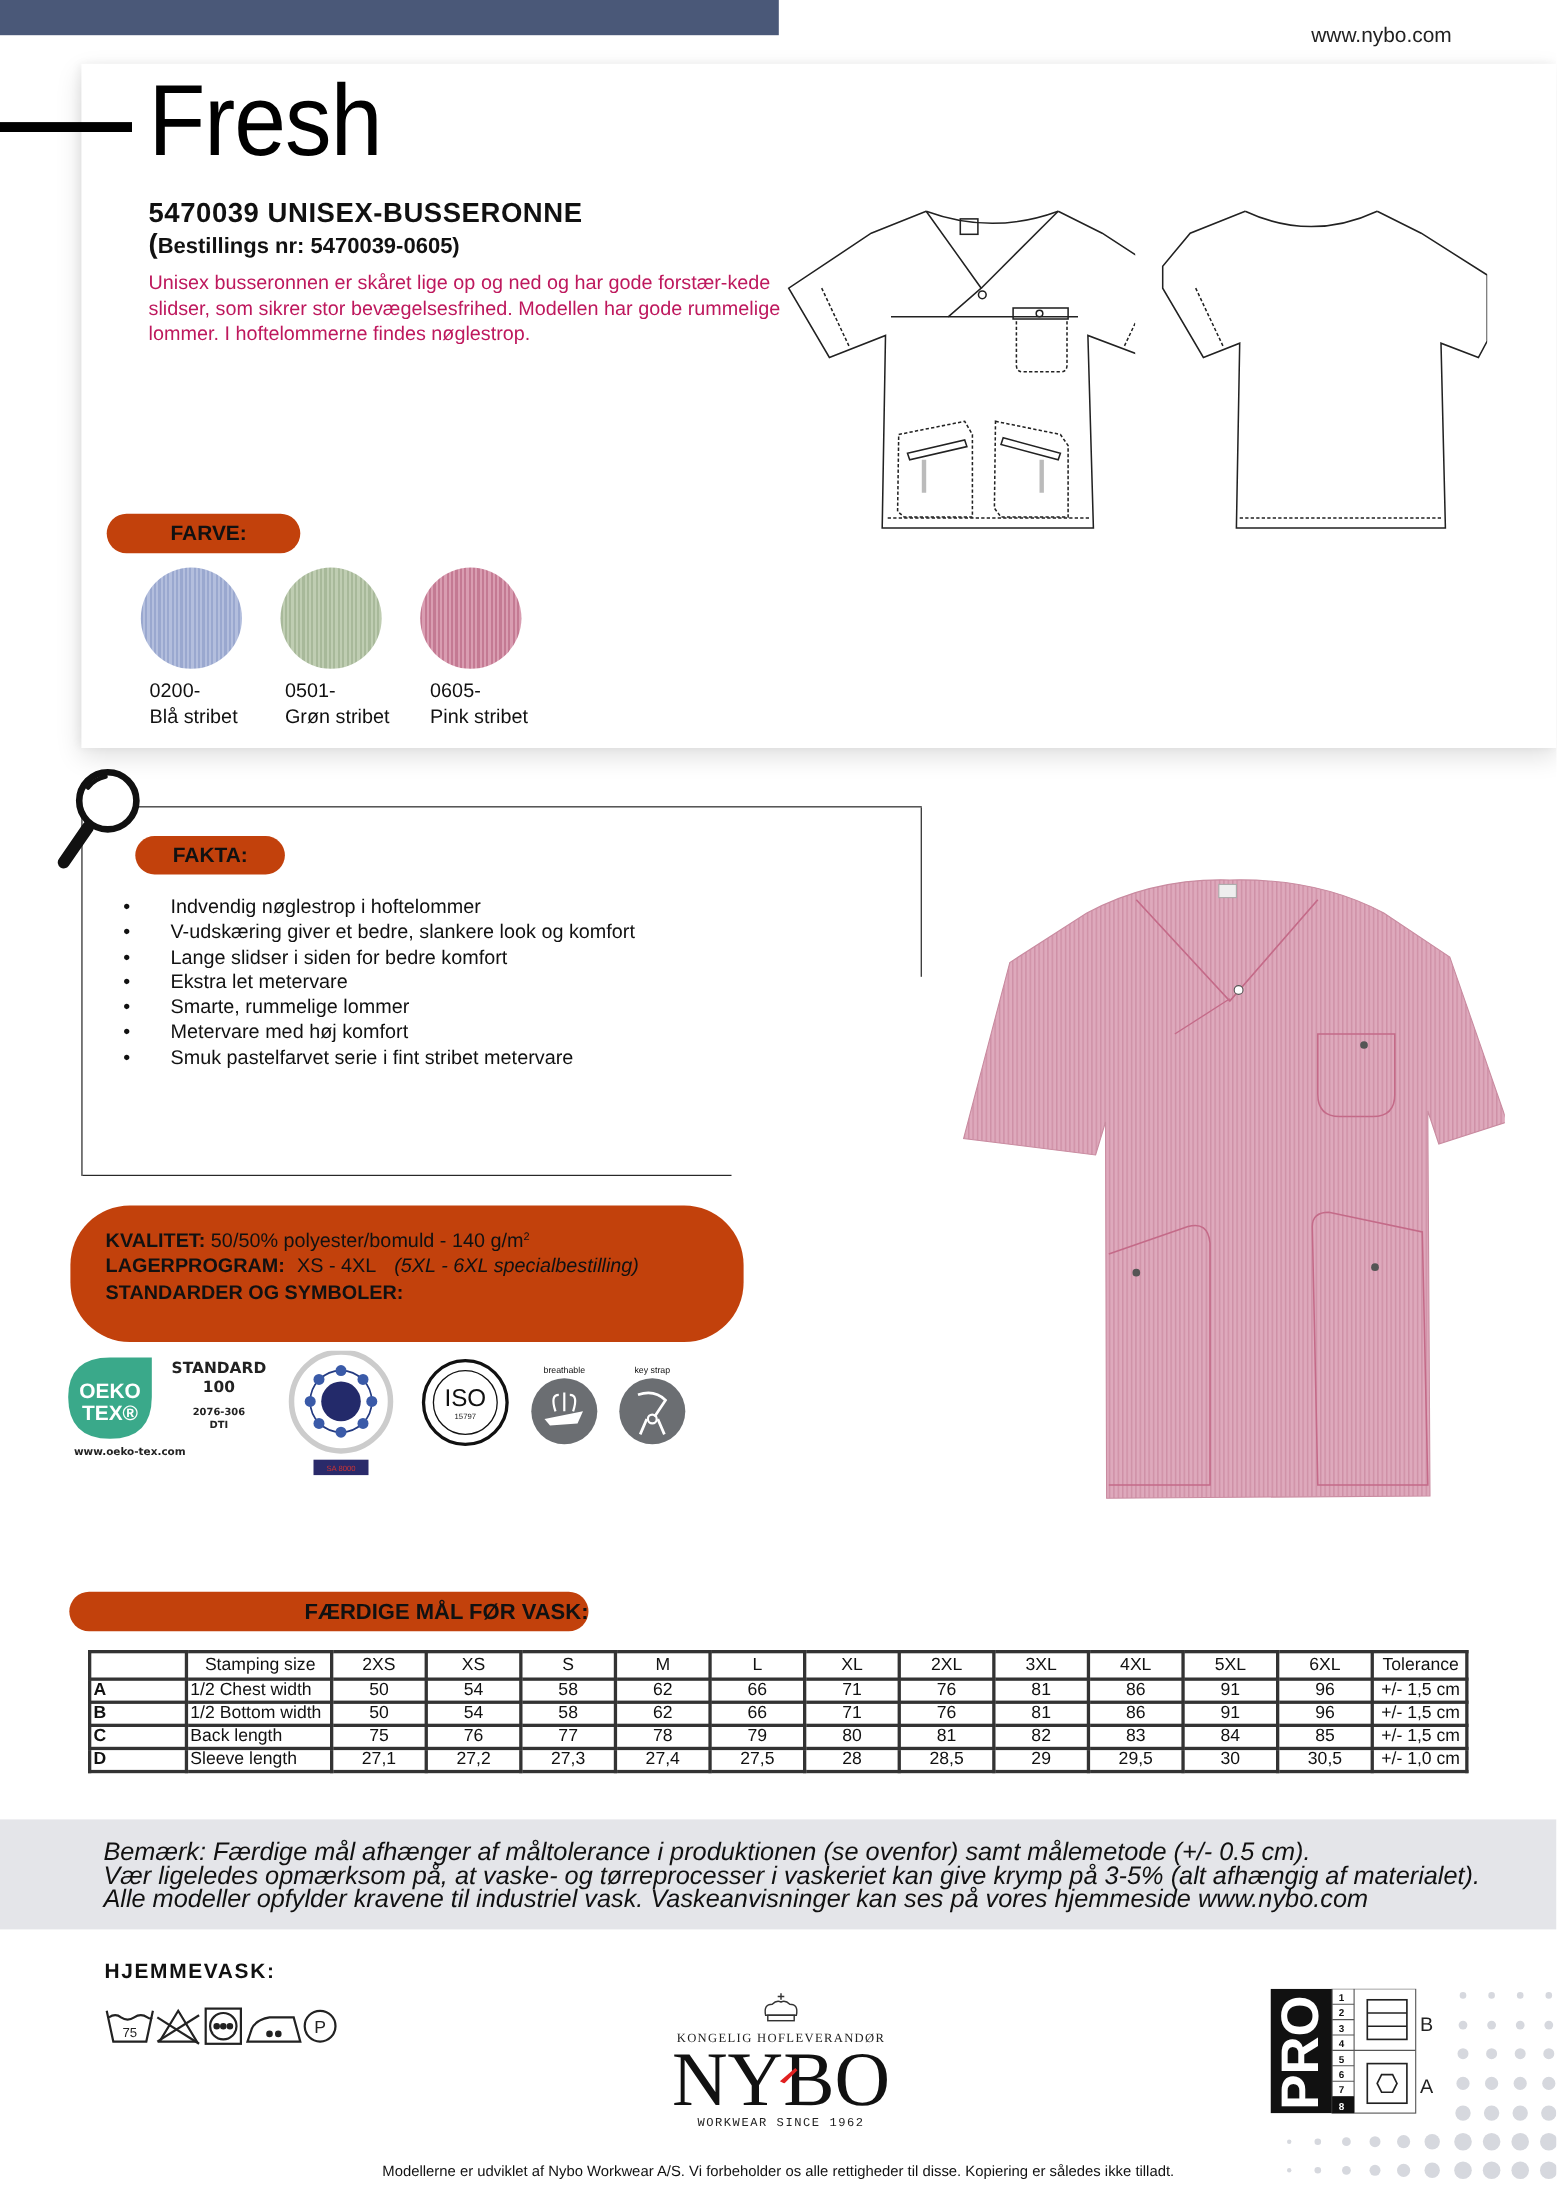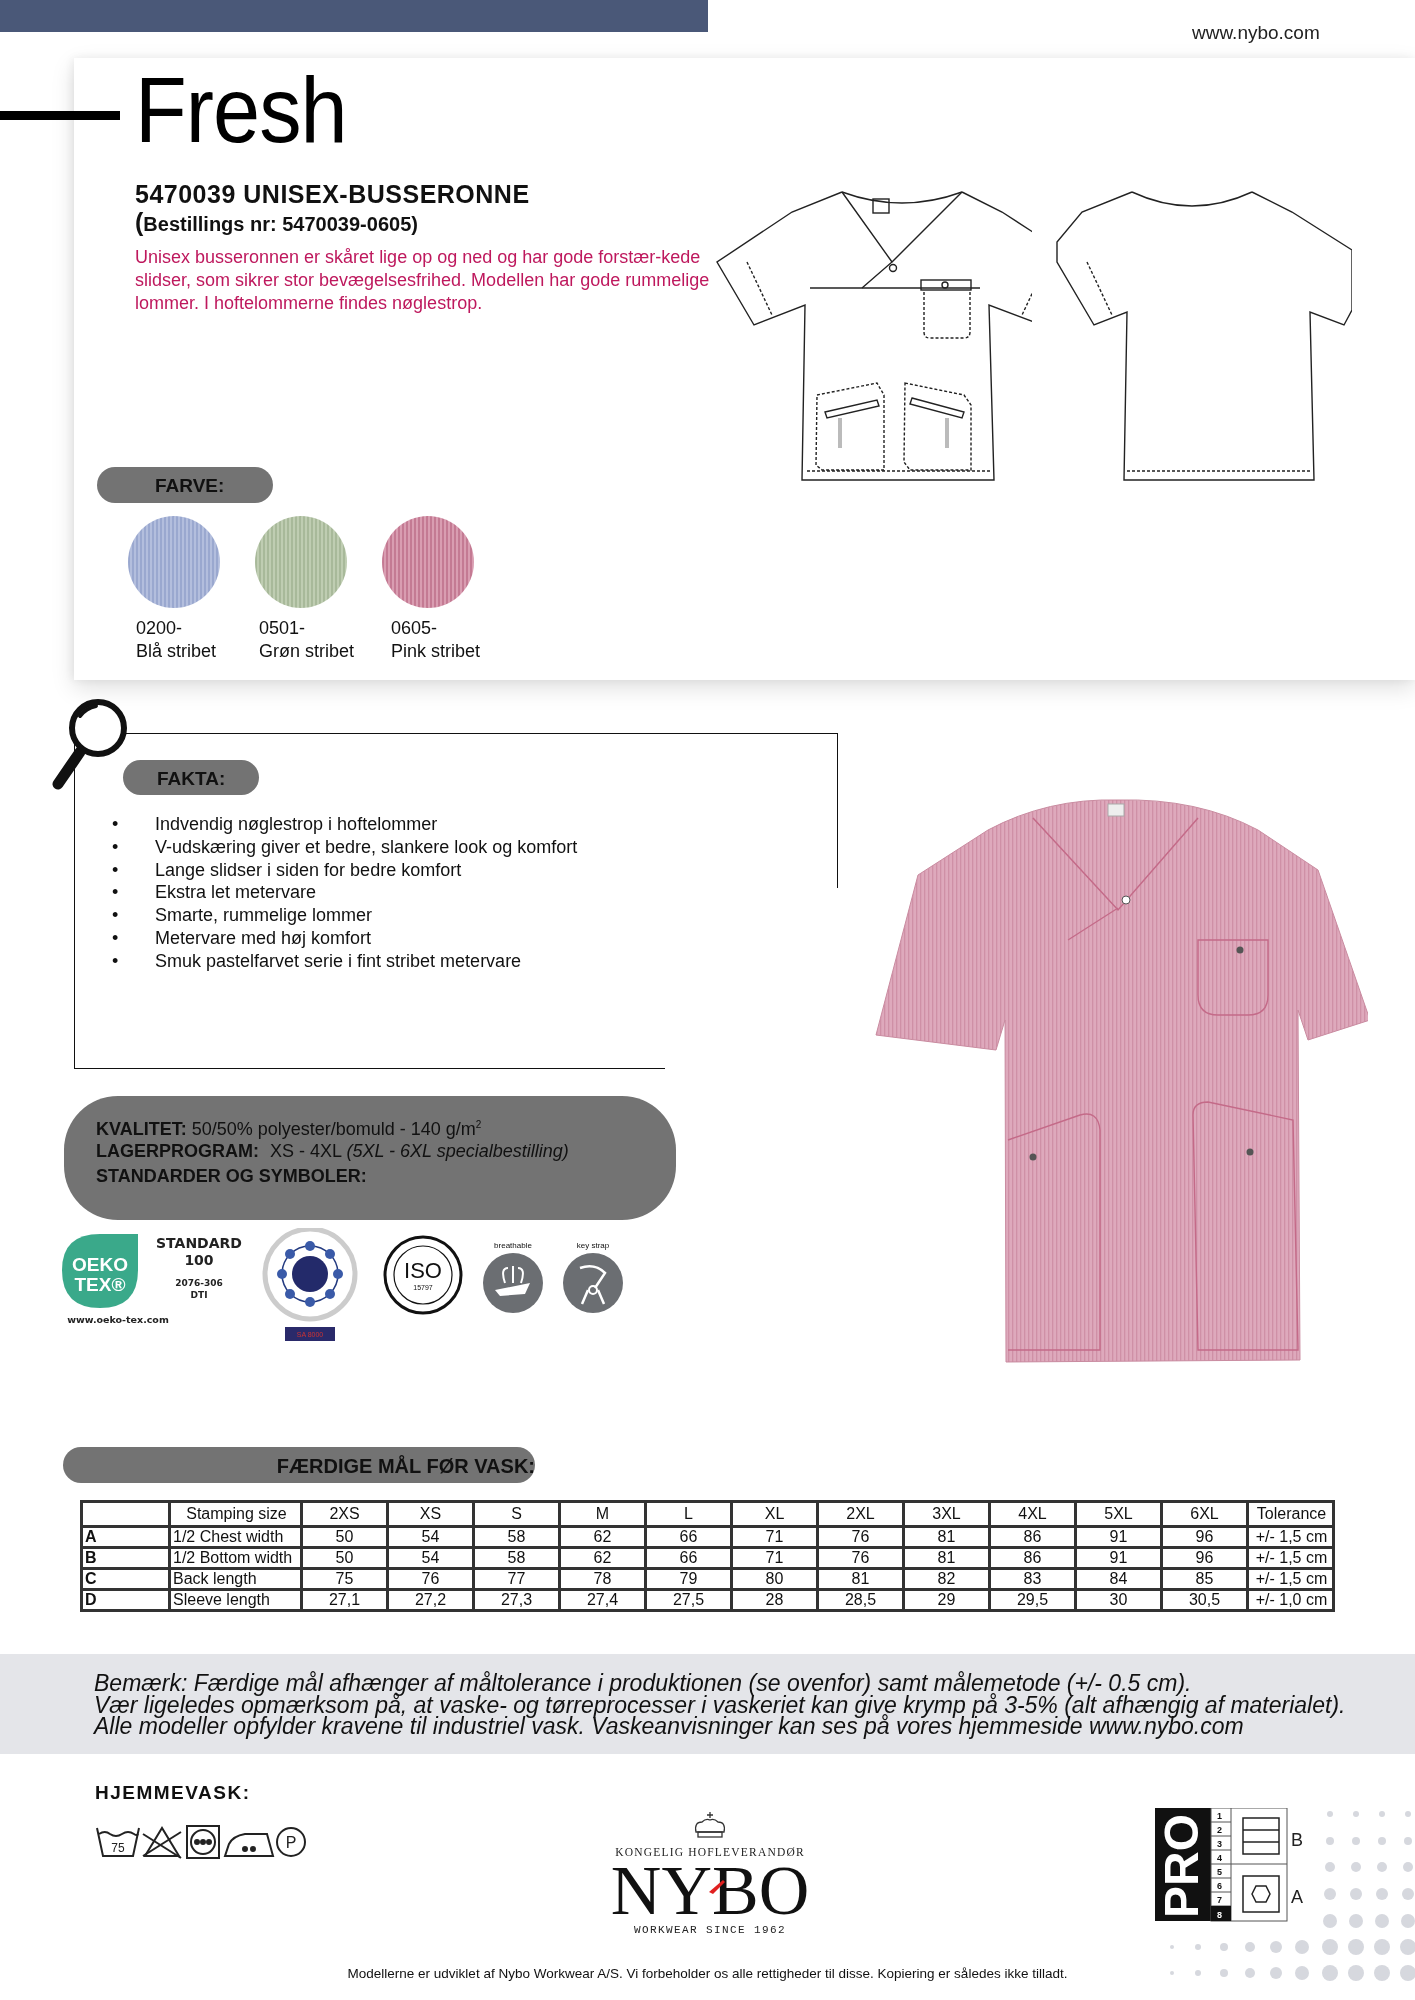--- a/index.html
+++ b/index.html
@@ -13,21 +13,21 @@
           box-shadow: 0 8px 22px rgba(0,0,0,0.13), -2px 0 8px rgba(0,0,0,0.06); }
   .title-dash { position: absolute; left: 0; top: 111px; width: 120px; height: 9px; background: #000; }
   .title { position: absolute; left: 135px; top: 60px; font-size: 92px; line-height: 100px; font-weight: 400; color: #000;
            letter-spacing: -1px; transform: scaleX(0.92); transform-origin: left; }
 
   .prod-code { position: absolute; left: 135px; top: 180px; font-size: 25px; font-weight: 700; letter-spacing: 0.5px; }
   .order-no { position: absolute; left: 135px; top: 208px; font-size: 20px; font-weight: 700; }
   .order-no .paren { font-size: 25px; }
   .desc { position: absolute; left: 135px; top: 246px; width: 580px; font-size: 18px; line-height: 23px; color: #be185d; }
 
-  .pill { position: absolute; background: #737373; border-radius: 22px; font-weight: 700; color: #111; }
+  .pill { position: absolute; background: #c2410c; border-radius: 22px; font-weight: 700; color: #111; }
   .pill-farve { left: 97px; top: 467px; width: 176px; height: 36px; font-size: 19px; padding: 8px 0 0 58px; }
   .swatch { position: absolute; top: 516px; width: 92px; height: 92px; border-radius: 50%; }
   .sw-blue { left: 128px; background: repeating-linear-gradient(90deg,#9aa8cf 0,#9aa8cf 2px,#b3bedd 2px,#b3bedd 4px); }
   .sw-green { left: 255px; background: repeating-linear-gradient(90deg,#a8b99a 0,#a8b99a 2px,#bfcdb2 2px,#bfcdb2 4px); }
   .sw-pink { left: 382px; background: repeating-linear-gradient(90deg,#c47a93 0,#c47a93 2px,#d99db1 2px,#d99db1 4px); }
   .sw-label { position: absolute; top: 617px; font-size: 18px; line-height: 23px; color: #111; }
 
   .drawing { position: absolute; left: 712px; top: 170px; }
   .drawing-back { position: absolute; left: 1052px; top: 170px; }
 
@@ -182,21 +182,21 @@
 </svg>
 
 <div class="pill pill-kval">
   <div class="kval-line">
     <b>KVALITET:</b>
     <span>50/50% polyester/bomuld  - 140 g/m</span><sup style="font-size:10px">2</sup>
   </div>
   <div class="kval-line">
     <b>LAGERPROGRAM:</b>
     <span style="margin-left:6px">XS - 4XL</span>
-    <i style="">(5XL - 6XL specialbestilling)</i>
+    <i style="margin-left:12px">(5XL - 6XL specialbestilling)</i>
   </div>
   <div class="kval-line" style="margin-top:3px">
     <b>STANDARDER OG SYMBOLER:</b>
   </div>
 </div>
 
 <svg class="certs" viewBox="0 0 580 120">
   <g>
     <path d="M2 42 Q2 6 40 6 L78 6 L78 42 Q78 80 40 80 Q2 80 2 42 Z" fill="#3aa98a"></path>
     <text x="40" y="43" font-family="Liberation Sans, sans-serif" font-size="19" font-weight="700" fill="#fff" text-anchor="middle">OEKO</text>

